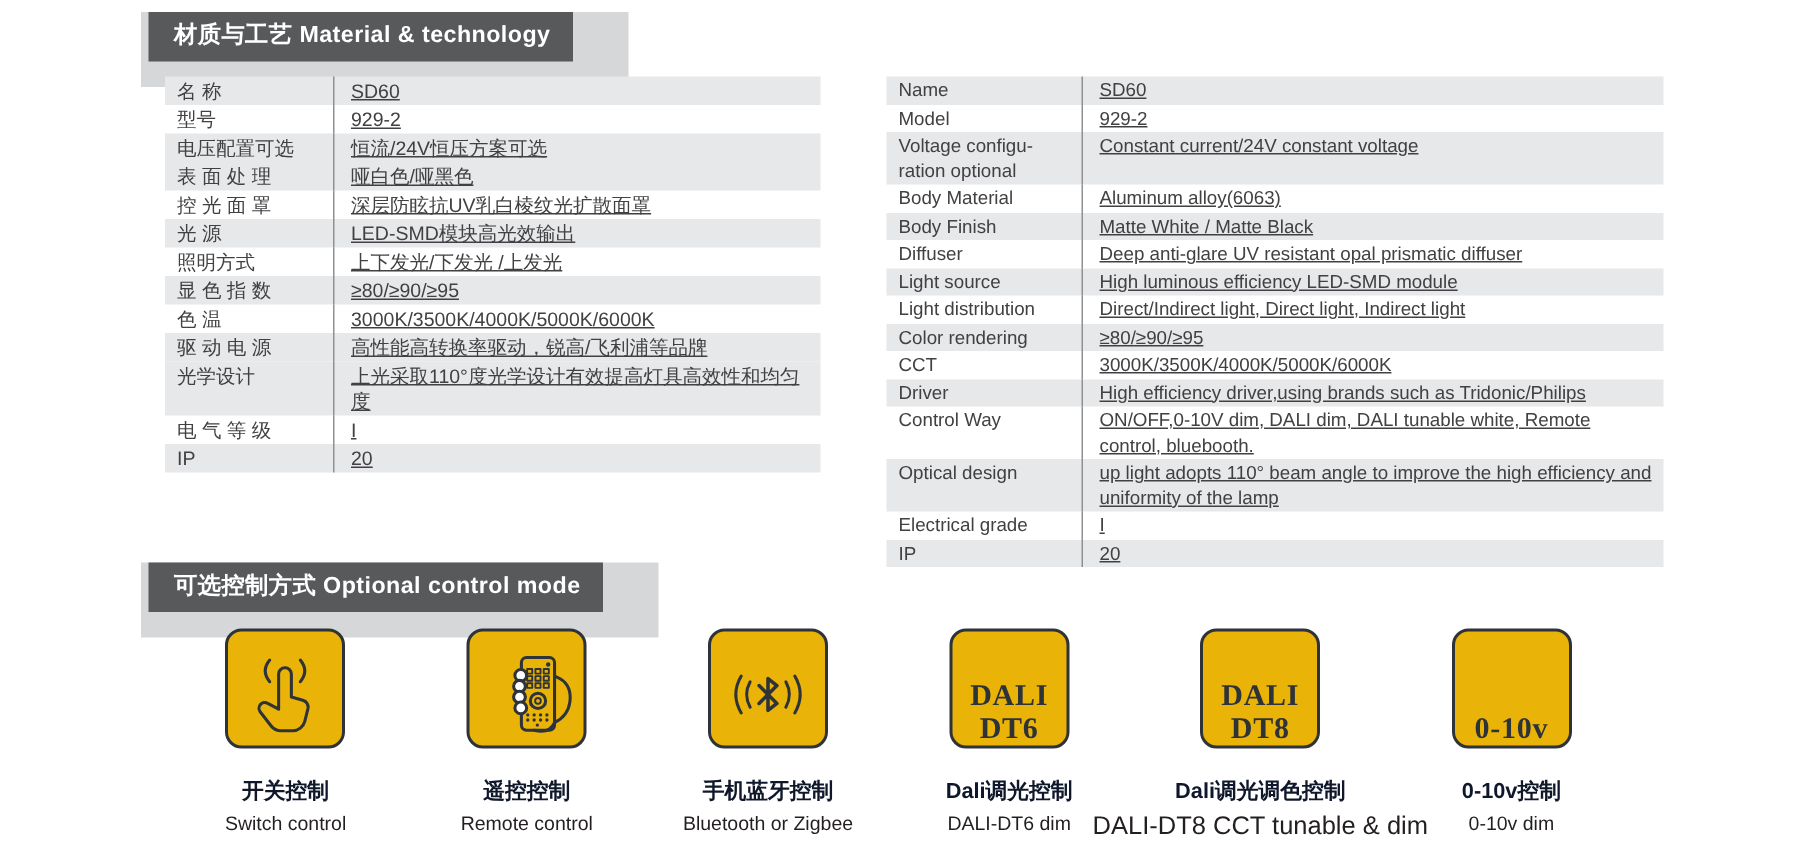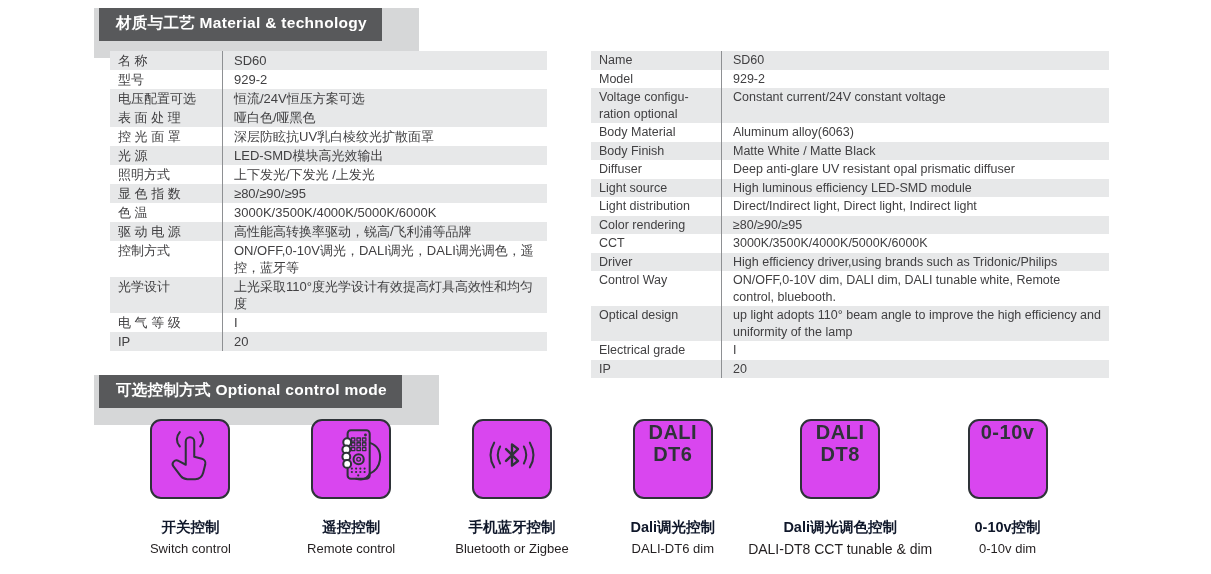--- a/index.html
+++ b/index.html
@@ -30,31 +30,32 @@
   .spec-row{display:flex;}
   .spec-row.alt{background:var(--rowgray,#e7e8e9);}
   .spec-label{
     flex:0 0 112px;max-width:112px;box-sizing:border-box;
     padding:1px 4px 1px 8px;white-space:pre-line;
   }
   .spec-table.en .spec-label{flex:0 0 130px;max-width:130px;}
   .spec-value{
     flex:1;border-left:1px solid #8e9093;
     padding:1px 6px 1px 11px;
+    text-decoration:underline;
   }
   
   .controls{
     position:absolute;left:110px;top:419px;width:978px;
     display:flex;justify-content:space-between;
   }
   .mode-item{width:174px;display:flex;flex-direction:column;align-items:center;}
   .mode-box{
-    width:80px;height:80px;box-sizing:border-box;background:#d946ef;
+    width:80px;height:80px;box-sizing:border-box;background:#eab308;
     border:2.5px solid var(--icon,#2e3338);border-radius:11px;
-    display:flex;align-items:flex-start;justify-content:center;
+    display:flex;align-items:flex-end;justify-content:center;font-family:Liberation Serif, serif;
   }
   .mode-box svg{display:block;}
   .badge-text{
     font-weight:bold;font-size:20px;line-height:1.1;text-align:center;
     color:var(--icon,#2e3338);white-space:pre-line;letter-spacing:.5px;
   }
   .mode-cn{margin-top:19px;font-size:14.5px;font-weight:bold;color:#0f172a;}
   .mode-en{margin-top:4px;font-size:13px;color:#231f20;white-space:nowrap;}
   svg .ln{fill:none;stroke:var(--icon,#2e3338);stroke-width:2.4;stroke-linecap:round;stroke-linejoin:round;}
   svg .thin{stroke-width:1.5;}
@@ -101,24 +102,20 @@
       <div class="spec-label">显 色 指 数</div>
       <div class="spec-value">≥80/≥90/≥95</div>
     </div>
     <div class="spec-row">
       <div class="spec-label">色 温</div>
       <div class="spec-value">3000K/3500K/4000K/5000K/6000K</div>
     </div>
     <div class="spec-row alt">
       <div class="spec-label">驱 动 电 源</div>
       <div class="spec-value">高性能高转换率驱动，锐高/飞利浦等品牌</div>
-    </div>
-    <div class="spec-row">
-      <div class="spec-label">控制方式</div>
-      <div class="spec-value">ON/OFF,0-10V调光，DALI调光，DALI调光调色，遥控，蓝牙等</div>
     </div>
     <div class="spec-row alt">
       <div class="spec-label">光学设计</div>
       <div class="spec-value">上光采取110°度光学设计有效提高灯具高效性和均匀度</div>
     </div>
     <div class="spec-row">
       <div class="spec-label">电 气 等 级</div>
       <div class="spec-value">I</div>
     </div>
     <div class="spec-row alt">
@@ -262,21 +259,21 @@
       </div>
       <div class="mode-cn">Dali调光控制</div>
       <div class="mode-en">DALI-DT6 dim</div>
     </div>
     <div class="mode-item">
       <div class="mode-box">
         <div class="badge-text">DALI
 DT8</div>
       </div>
       <div class="mode-cn">Dali调光调色控制</div>
-      <div class="mode-en" style="font-size: 14px;">DALI-DT8 CCT tunable &amp; dim</div>
+      <div class="mode-en" style="font-size: 17px;">DALI-DT8 CCT tunable &amp; dim</div>
     </div>
     <div class="mode-item">
       <div class="mode-box">
         <div class="badge-text">0-10v</div>
       </div>
       <div class="mode-cn">0-10v控制</div>
       <div class="mode-en">0-10v dim</div>
     </div>
   </div>
 

